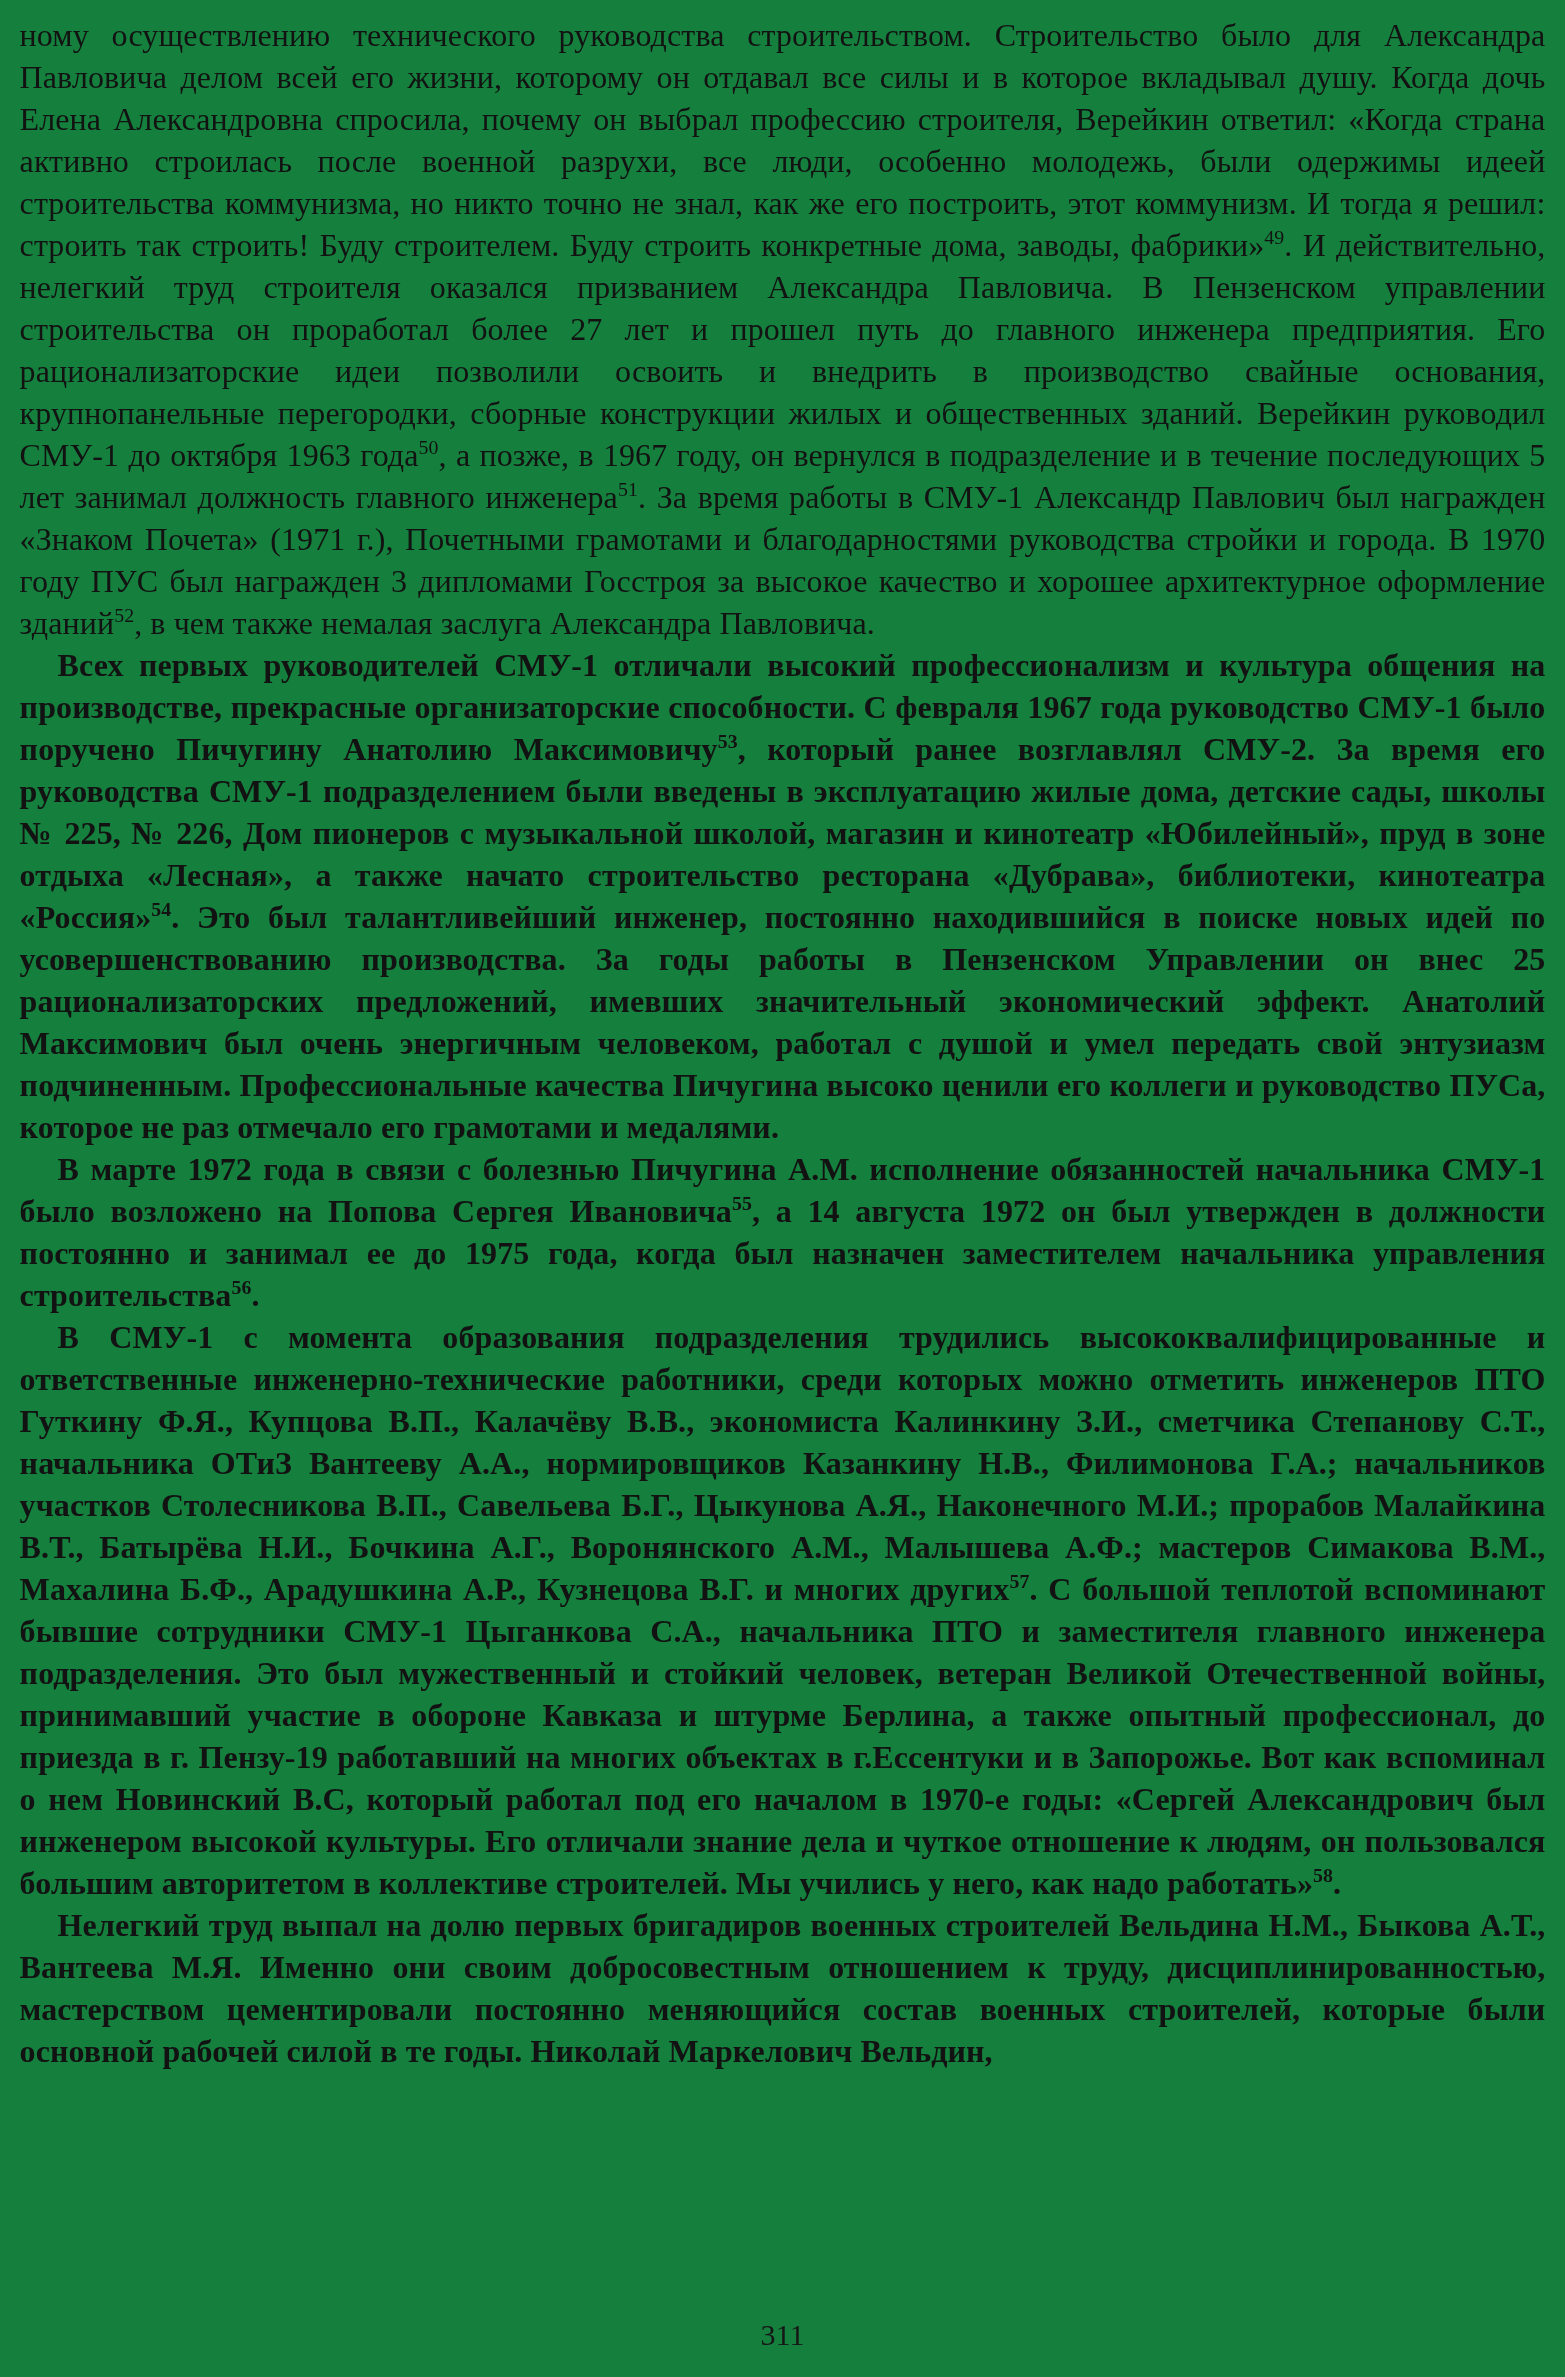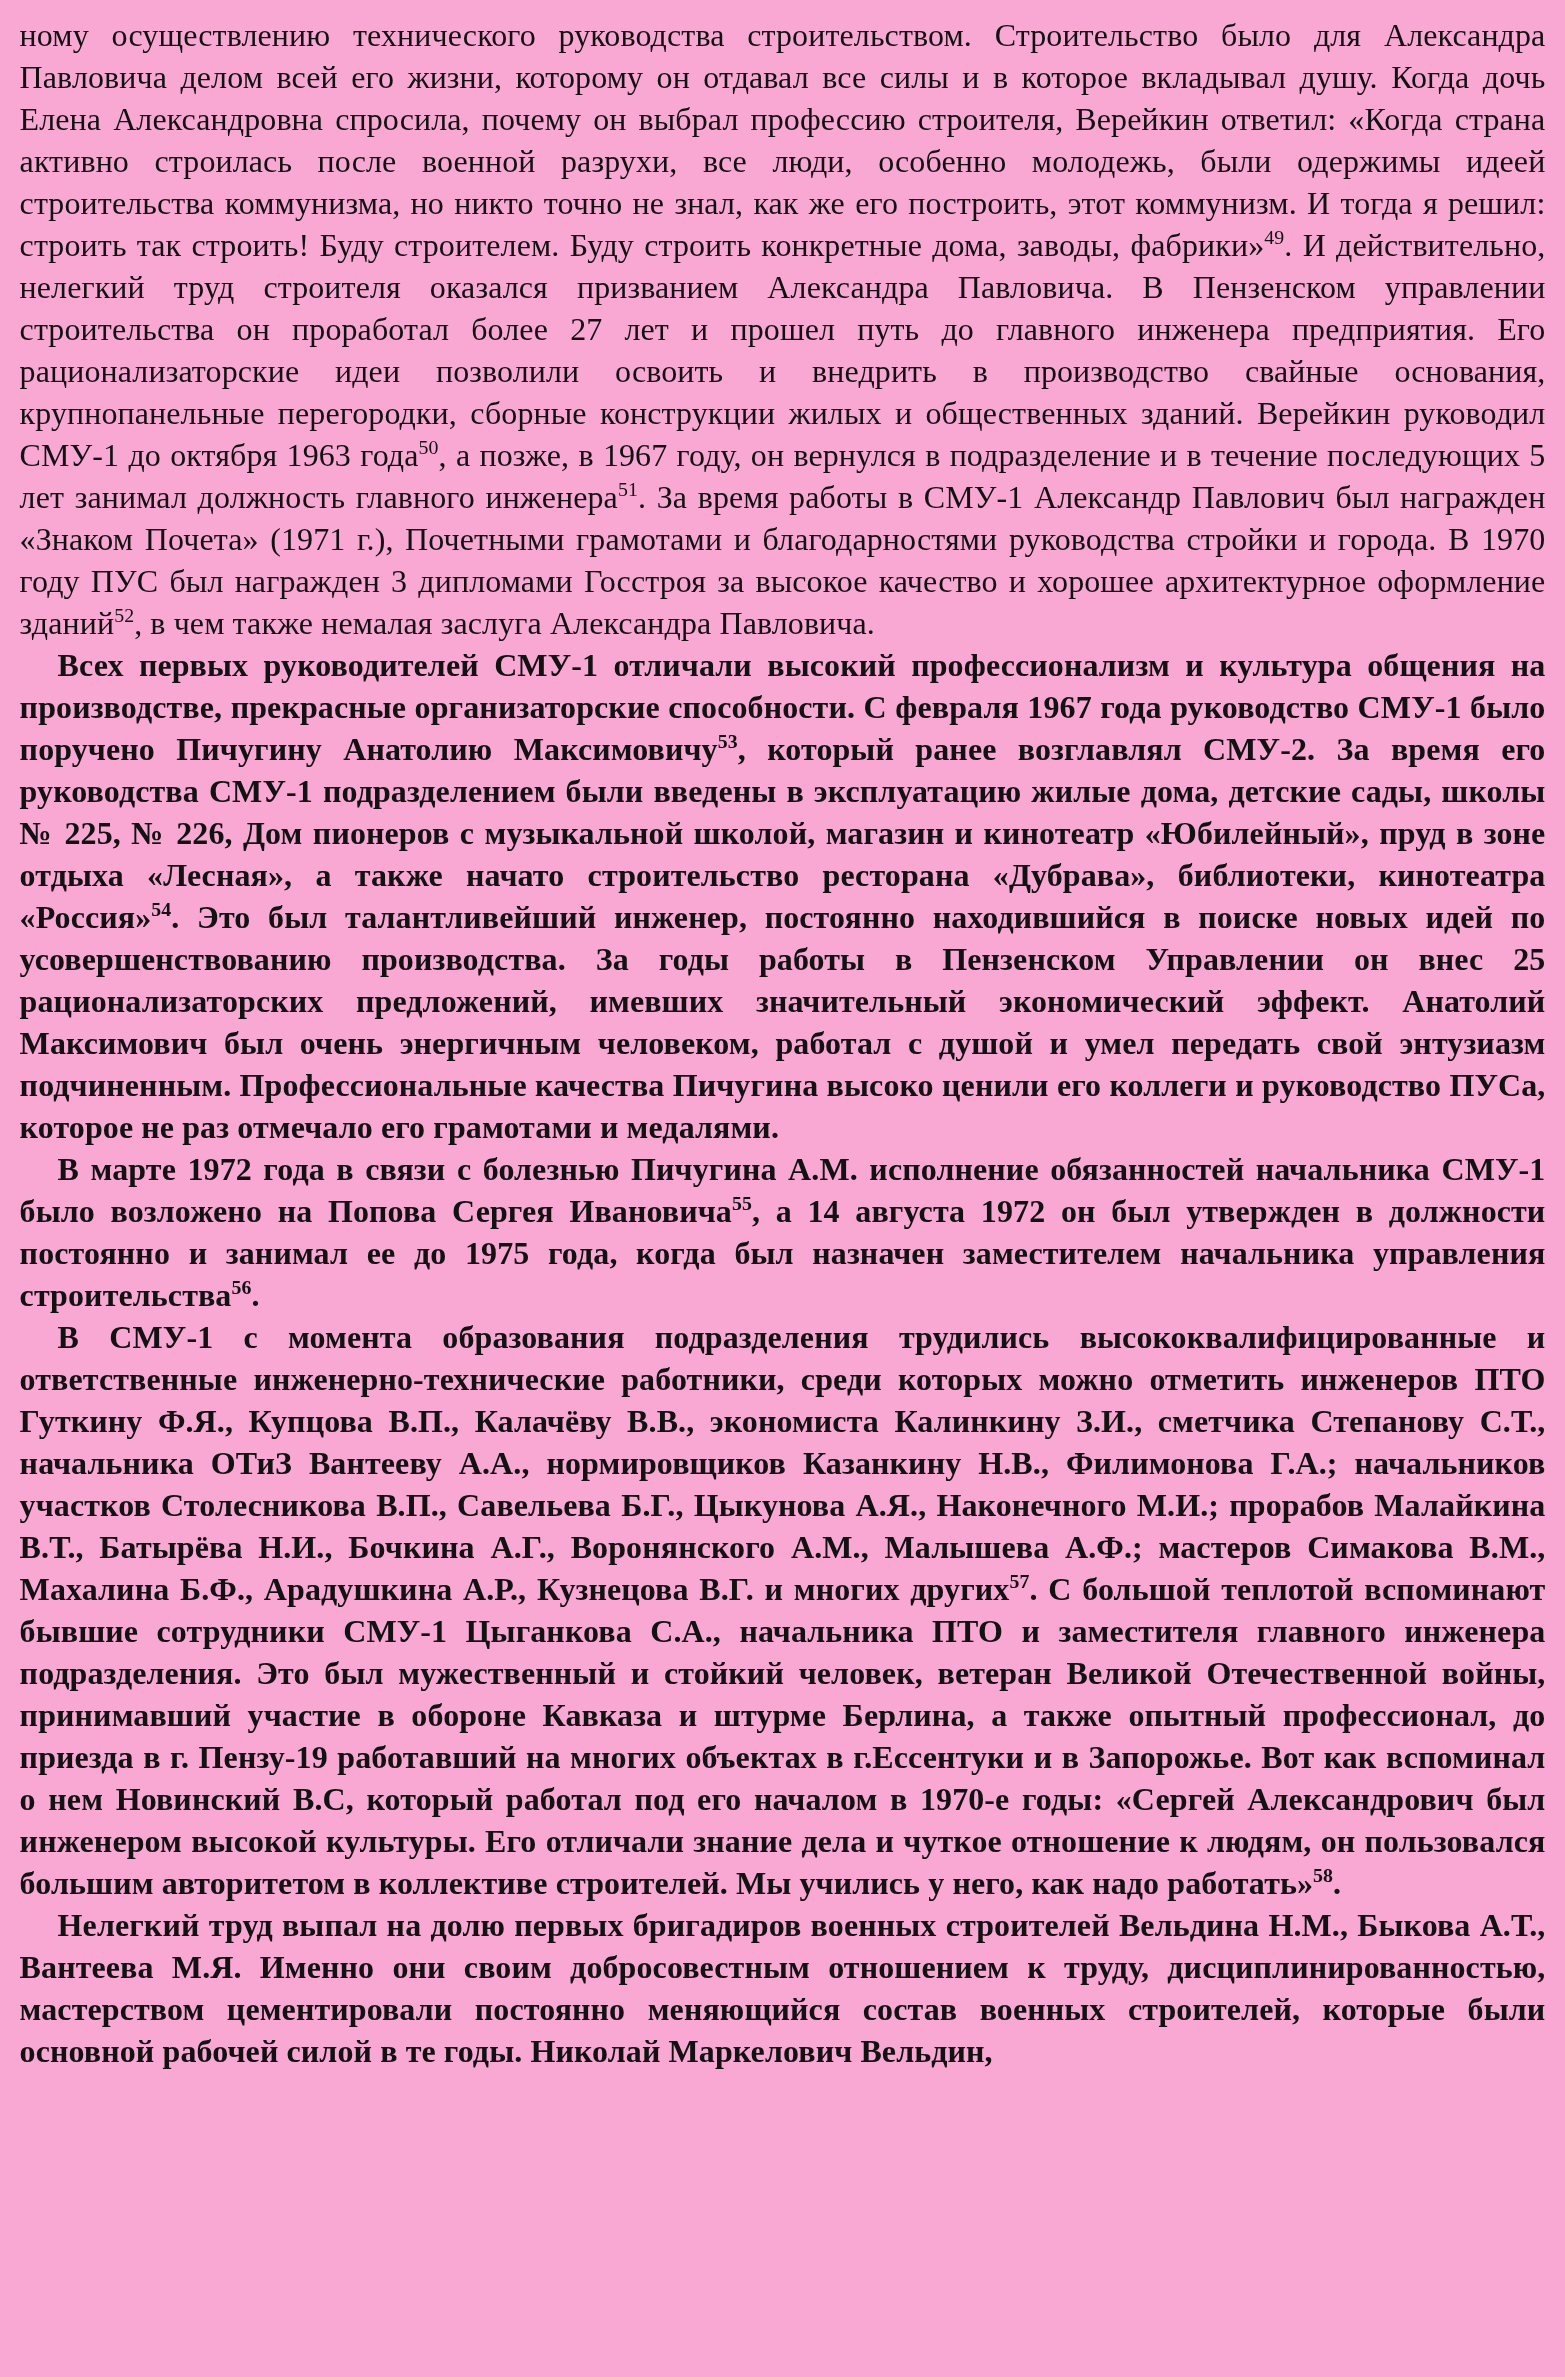--- a/index.html
+++ b/index.html
@@ -5,21 +5,21 @@
     * { box-sizing: border-box; }
     html, body {
       margin: 0;
       padding: 0;
       background: #ffffff;
     }
     .page {
       position: relative;
       width: 1565px;
       height: 2377px;
-      background: #f9a8d4;
+      background: #15803d;
       overflow: hidden;
       font-family: "Liberation Serif", "DejaVu Serif", serif;
       color: #121212;
     }
     .text-block {
       position: absolute;
       top: 14.3px;
       left: 19.6px;
       right: 19.6px;
       text-align: justify;
@@ -61,14 +61,17 @@
 <body>
 
 <div class="page">
   <main class="text-block">
       <p class="para"><span>ному осуществлению технического руководства строительством. Строительство было для Александра Павловича делом всей его жизни, которому он отдавал все силы и в которое вкладывал душу. Когда дочь Елена Александровна спросила, почему он выбрал профессию строителя, Верейкин ответил: «Когда страна активно строилась после военной разрухи, все люди, особенно молодежь, были одержимы идеей строительства коммунизма, но никто точно не знал, как же его построить, этот коммунизм. И тогда я решил: строить так строить! Буду строителем. Буду строить конкретные дома, заводы, фабрики»</span><sup class="fn">49</sup><span>. И действительно, нелегкий труд строителя оказался призванием Александра Павловича. В Пензенском управлении строительства он проработал более 27 лет и прошел путь до главного инженера предприятия. Его рационализаторские идеи позволили освоить и внедрить в производство свайные основания, крупнопанельные перегородки, сборные конструкции жилых и общественных зданий. Верейкин руководил СМУ-1 до октября 1963 года</span><sup class="fn">50</sup><span>, а позже, в 1967 году, он вернулся в подразделение и в течение последующих 5 лет занимал должность главного инженера</span><sup class="fn">51</sup><span>. За время работы в СМУ-1 Александр Павлович был награжден «Знаком Почета» (1971 г.), Почетными грамотами и благодарностями руководства стройки и города. В 1970 году ПУС был награжден 3 дипломами Госстроя за высокое качество и хорошее архитектурное оформление зданий</span><sup class="fn">52</sup><span>, в чем также немалая заслуга Александра Павловича.</span></p>
       <p class="para indent"><span>Всех первых руководителей СМУ-1 отличали высокий профессионализм и культура общения на производстве, прекрасные организаторские способности. С февраля 1967 года руководство СМУ-1 было поручено Пичугину Анатолию Максимовичу</span><sup class="fn">53</sup><span>, который ранее возглавлял СМУ-2. За время его руководства СМУ-1 подразделением были введены в эксплуатацию жилые дома, детские сады, школы № 225, № 226, Дом пионеров с музыкальной школой, магазин и кинотеатр «Юбилейный», пруд в зоне отдыха «Лесная», а также начато строительство ресторана «Дубрава», библиотеки, кинотеатра «Россия»</span><sup class="fn">54</sup><span>. Это был талантливейший инженер, постоянно находившийся в поиске новых идей по усовершенствованию производства. За годы работы в Пензенском Управлении он внес 25 рационализаторских предложений, имевших значительный экономический эффект. Анатолий Максимович был очень энергичным человеком, работал с душой и умел передать свой энтузиазм подчиненным. Профессиональные качества Пичугина высоко ценили его коллеги и руководство ПУСа, которое не раз отмечало его грамотами и медалями.</span></p>
       <p class="para indent"><span>В марте 1972 года в связи с болезнью Пичугина А.М. исполнение обязанностей начальника СМУ-1 было возложено на Попова Сергея Ивановича</span><sup class="fn">55</sup><span>, а 14 августа 1972 он был утвержден в должности постоянно и занимал ее до 1975 года, когда был назначен заместителем начальника управления строительства</span><sup class="fn">56</sup><span>.</span></p>
       <p class="para indent"><span>В СМУ-1 с момента образования подразделения трудились высококвалифицированные и ответственные инженерно-технические работники, среди которых можно отметить инженеров ПТО Гуткину Ф.Я., Купцова В.П., Калачёву В.В., экономиста Калинкину З.И., сметчика Степанову С.Т., начальника ОТиЗ Вантееву А.А., нормировщиков Казанкину Н.В., Филимонова Г.А.; начальников участков Столесникова В.П., Савельева Б.Г., Цыкунова А.Я., Наконечного М.И.; прорабов Малайкина В.Т., Батырёва Н.И., Бочкина А.Г., Воронянского А.М., Малышева А.Ф.; мастеров Симакова В.М., Махалина Б.Ф., Арадушкина А.Р., Кузнецова В.Г. и многих других</span><sup class="fn">57</sup><span>. С большой теплотой вспоминают бывшие сотрудники СМУ-1 Цыганкова С.А., начальника ПТО и заместителя главного инженера подразделения. Это был мужественный и стойкий человек, ветеран Великой Отечественной войны, принимавший участие в обороне Кавказа и штурме Берлина, а также опытный профессионал, до приезда в г. Пензу-19 работавший на многих объектах в г.Ессентуки и в Запорожье. Вот как вспоминал о нем Новинский В.С, который работал под его началом в 1970-е годы: «Сергей Александрович был инженером высокой культуры. Его отличали знание дела и чуткое отношение к людям, он пользовался большим авторитетом в коллективе строителей. Мы учились у него, как надо работать»</span><sup class="fn">58</sup><span>.</span></p>
       <p class="para indent"><span>Нелегкий труд выпал на долю первых бригадиров военных строителей Вельдина Н.М., Быкова А.Т., Вантеева М.Я. Именно они своим добросовестным отношением к труду, дисциплинированностью, мастерством цементировали постоянно меняющийся состав военных строителей, которые были основной рабочей силой в те годы. Николай Маркелович Вельдин,</span></p>
     </main>
+  <footer class="page-footer">
+    <span class="page-number">311</span>
+  </footer>
 </div>
 
 
 </body></html>

